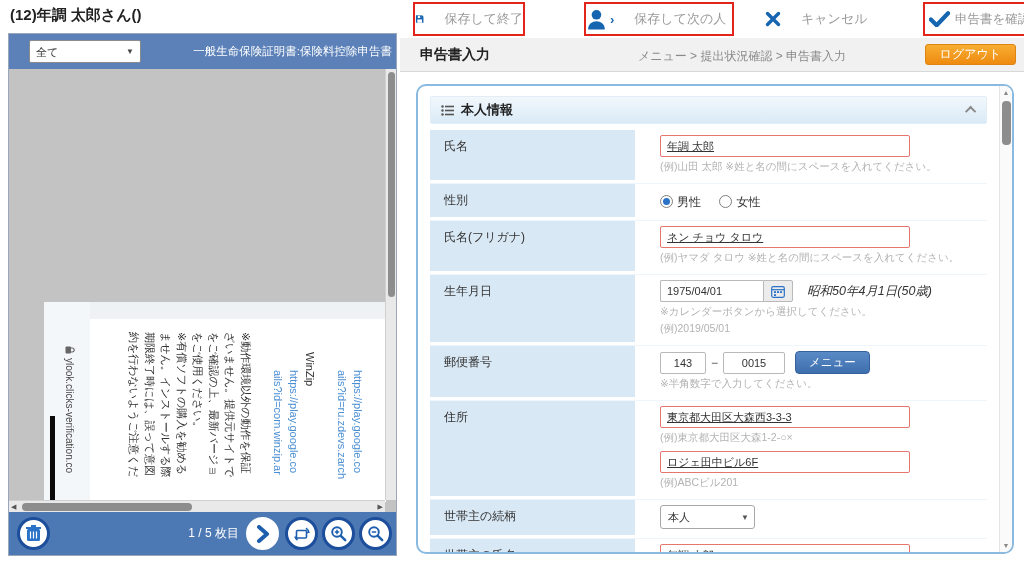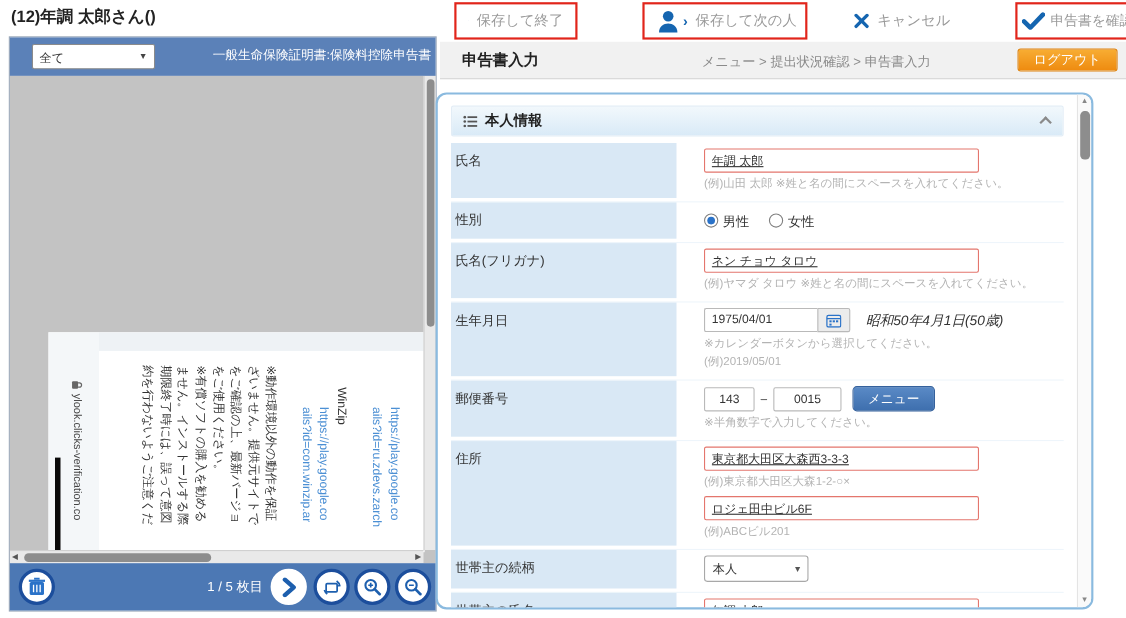--- a/index.html
+++ b/index.html
@@ -26,43 +26,43 @@
   .doc-url { position:absolute; left:-54px; top:117px; width:160px; height:14px; transform:rotate(90deg); display:flex; align-items:center; gap:4px; font-size:10px; color:#444; white-space:nowrap; }
   .doc-rot { position:absolute; left:101px; top:-21px; width:170px; height:272px; transform:rotate(90deg); font-size:11px; line-height:16px; color:#333; white-space:nowrap; }
   .doc-rot .lnk { color:#4b8fd4; }
   .doc-rot .ind1 { padding-left:20px; }
   .doc-rot .ind2 { padding-left:38px; }
   .v-toolbar { position:absolute; left:0; right:0; bottom:0; height:43px; background:#4c78b4; }
   .circ { position:absolute; top:5px; width:33px; height:33px; background:#fff; border:3px solid #1c4e9c; border-radius:50%; display:flex; align-items:center; justify-content:center; }
   .v-pageno { position:absolute; left:110px; top:0; width:120px; height:43px; line-height:43px; text-align:right; color:#fff; font-size:12px; }
 
   
-  .tb-btn { top:2px; height:34px; display:flex; align-items:center; gap:7px; padding:0 11px; color:#9a9a9a; font-size:13px; white-space:nowrap; }
+  .tb-btn { top:2px; height:34px; display:flex; align-items:center; gap:20px; padding:0 0; color:#9a9a9a; font-size:13px; white-space:nowrap; }
   .red-box { border:2px solid #e1251b; }
   .blue-glyph { color:#1565b0; font-weight:bold; }
 
   
   .r-header { left:400px; top:38px; right:0; height:34px; background:#f1f1f1; border-bottom:1px solid #d8d8d8; }
   .r-title { position:absolute; left:20px; top:8px; font-size:14px; font-weight:bold; color:#222; }
   .r-crumb { position:absolute; left:180px; right:120px; top:10px; text-align:center; font-size:12px; color:#8a8a8a; white-space:nowrap; }
   .logout { position:absolute; right:8px; top:6px; height:21px; padding:0 14px; background:linear-gradient(#f8ad33,#ee8b10); border:1px solid #df8410; border-radius:3px; color:#fff; font-size:12px; line-height:19px; }
 
   
-  .form-box { left:396px; top:84px; width:598px; height:470px; border:2px solid #8abadf; border-radius:10px; background:#fff; overflow:hidden; }
+  .form-box { left:416px; top:84px; width:598px; height:470px; border:2px solid #8abadf; border-radius:10px; background:#fff; overflow:hidden; }
   .f-vscroll { position:absolute; right:0; top:0; bottom:0; width:13px; background:#fafafa; border-left:1px solid #e4e4e4; }
   .f-vscroll .thumb { position:absolute; left:2px; top:15px; width:9px; height:44px; background:#8d8d8d; border-radius:4px; }
   .f-vscroll .up   { position:absolute; top:3px; left:0; width:12px; text-align:center; font-size:7px; color:#888; }
   .f-vscroll .down { position:absolute; bottom:3px; left:0; width:12px; text-align:center; font-size:7px; color:#888; }
   .f-inner { position:absolute; left:0; right:13px; top:0; bottom:0; }
   .sec-head { margin:10px 12px 6px 12px; height:28px; background:linear-gradient(#f2f8fc,#d9eaf7); border:1px solid #e2edf6; border-radius:2px; display:flex; align-items:center; gap:7px; padding:0 10px; font-size:13px; font-weight:bold; color:#222; }
   .sec-head .collapse { margin-left:auto; width:8px; height:8px; border-left:2px solid #8a8a8a; border-top:2px solid #8a8a8a; transform:rotate(45deg) translateY(2px); }
   .rows { margin:0 12px; }
   .row { display:flex; margin-top:3px; border-top:1px solid #eef5fb; }
   .row:first-child { border-top:none; }
-  .lab { width:205px; background:#d9e8f5; padding:8px 4px; font-size:12px; color:#333; flex-shrink:0; }
+  .lab { width:205px; background:#d9e8f5; padding:8px 14px; font-size:12px; color:#333; flex-shrink:0; }
   .val { flex:1; padding:5px 0 6px 25px; }
   .inp { height:22px; border:1px solid #b9b9b9; border-radius:2px; background:#fff; font-size:11px; color:#333; padding:0 6px; font-family:inherit; }
   .inp.red { border-color:#e4766d; }
   .w250 { width:250px;text-decoration:underline; }
   .hint { font-size:10.5px; color:#b3b3b3; margin-top:3px; }
   .radio { display:inline-block; width:13px; height:13px; border:1px solid #808080; border-radius:50%; background:#fff; vertical-align:-2px; margin-right:4px; position:relative; }
   .radio.on::after { content:""; position:absolute; left:2px; top:2px; width:7px; height:7px; border-radius:50%; background:#2a72c8; }
   .opt { font-size:12px; color:#333; margin-right:14px; }
   .dgroup { display:flex; align-items:center; }
   .dinp { width:103px; border-right:none; border-radius:2px 0 0 2px; }

